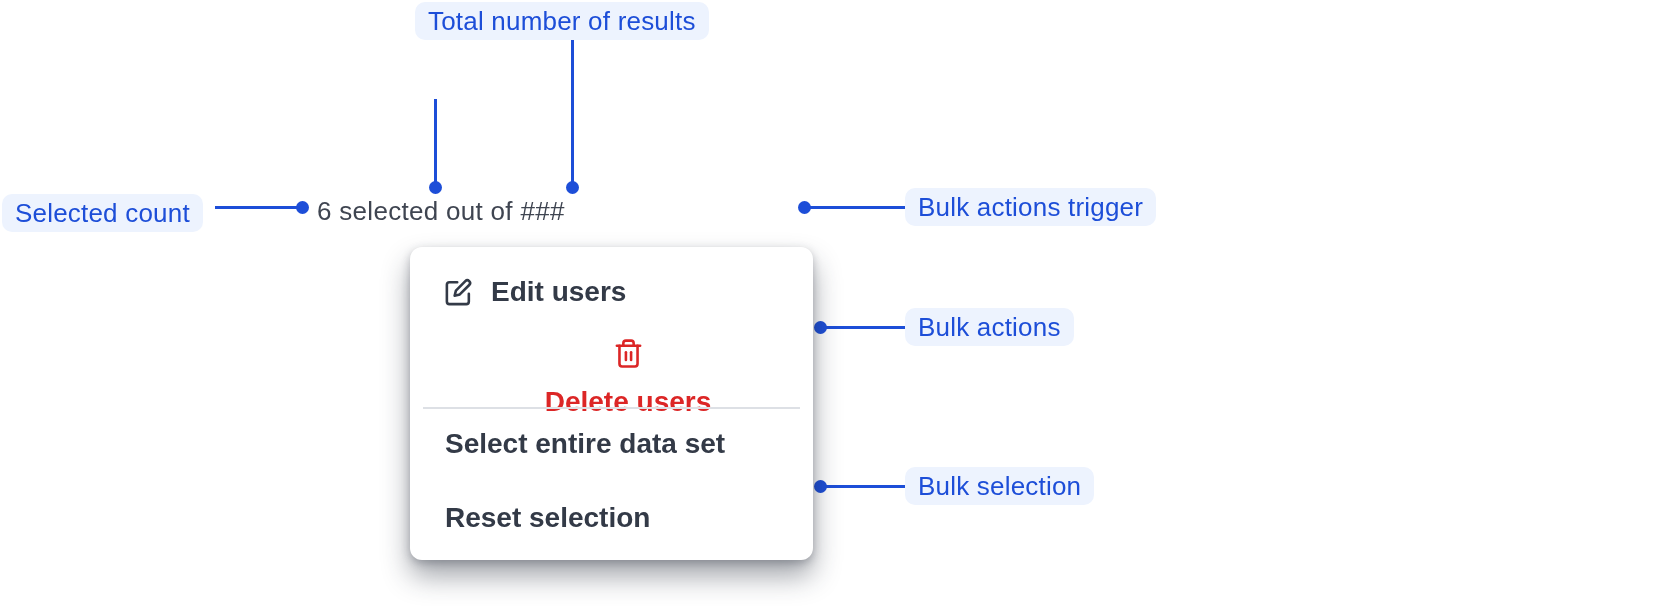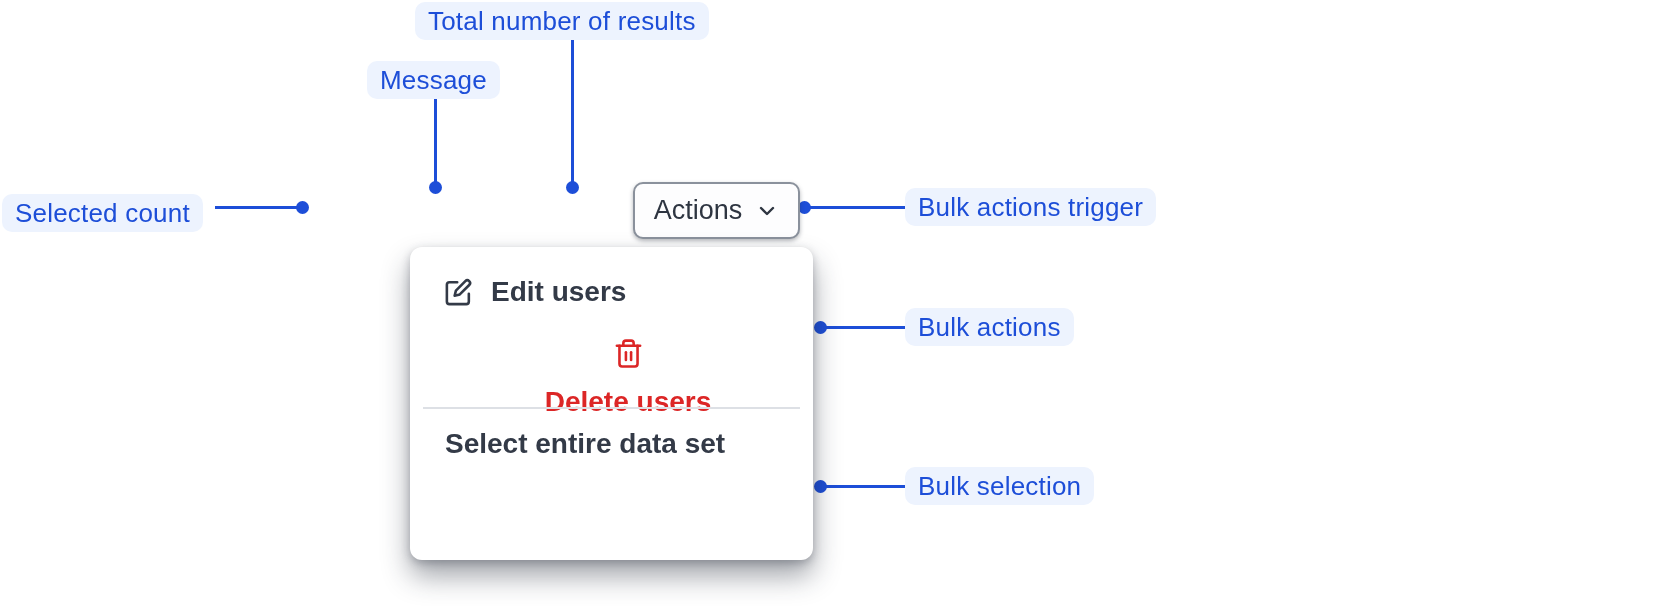--- a/index.html
+++ b/index.html
@@ -76,48 +76,40 @@
   #item-reset  { top:241px; }
   .divider { position:absolute; left:13px; top:160px; width:377px; height:2px; background:#dde0e5; }
   .menu-item svg { display:block; flex:none; }
 </style>
 </head>
 <body>
 
 <div class="canvas">
 
   <div class="pill" id="pill-total">Total number of results</div>
-  <div class="pill" id="pill-message">Message</div>
   <div class="pill" id="pill-selected">Selected count</div>
   <div class="pill" id="pill-trigger">Bulk actions trigger</div>
   <div class="pill" id="pill-bulk-actions">Bulk actions</div>
   <div class="pill" id="pill-bulk-selection">Bulk selection</div>
 
   <div class="hline" id="line-selected"></div>
   <div class="dot" id="dot-selected"></div>
   <div class="vline" id="line-message"></div>
   <div class="dot" id="dot-message"></div>
   <div class="vline" id="line-total"></div>
   <div class="dot" id="dot-total"></div>
   <div class="hline" id="line-trigger"></div>
   <div class="dot" id="dot-trigger"></div>
   <div class="hline" id="line-bulk-actions"></div>
   <div class="dot" id="dot-bulk-actions"></div>
   <div class="hline" id="line-bulk-selection"></div>
   <div class="dot" id="dot-bulk-selection"></div>
 
+  <div class="msg">6 selected out of ###</div>
 
-  <div class="btn">
-    <span>Actions</span>
-    <span>
-      <svg width="24" height="24" viewBox="0 0 24 24" fill="none" stroke="#2e3541" stroke-width="2.4" stroke-linecap="round" stroke-linejoin="round">
-          <path d="M6 9l6 6 6-6"></path>
-        </svg>
-    </span>
-  </div>
 
   <div class="menu">
 
     <div class="menu-item" id="item-edit">
       <span>
         <svg width="31" height="31" viewBox="0 0 24 24" fill="none" stroke="#333a47" stroke-width="2" stroke-linecap="round" stroke-linejoin="round">
             <path d="M11 4H5a2 2 0 0 0-2 2v13a2 2 0 0 0 2 2h13a2 2 0 0 0 2-2v-6"></path>
             <path d="M17.3 3.2a2.12 2.12 0 0 1 3 3L13 13.5 9 14.5l1-4 7.3-7.3z"></path>
           </svg>
       </span>
@@ -136,16 +128,19 @@
       </span>
       <span>Delete users</span>
     </div>
 
     <div class="divider"></div>
 
     <div class="menu-item noicon" id="item-select">
       <span>Select entire data set</span>
     </div>
 
+    <div class="menu-item noicon" id="item-reset">
+      <span>Reset selection</span>
+    </div>
 
   </div>
 
 </div>
 
 </body></html>

